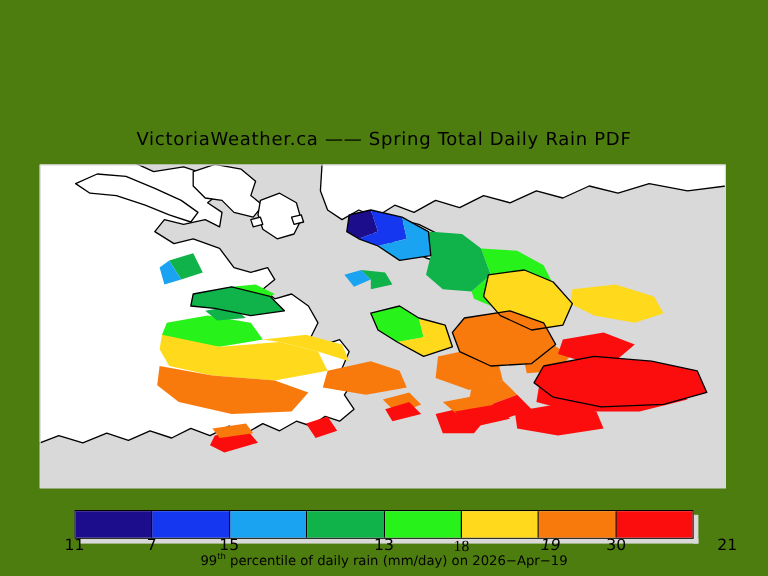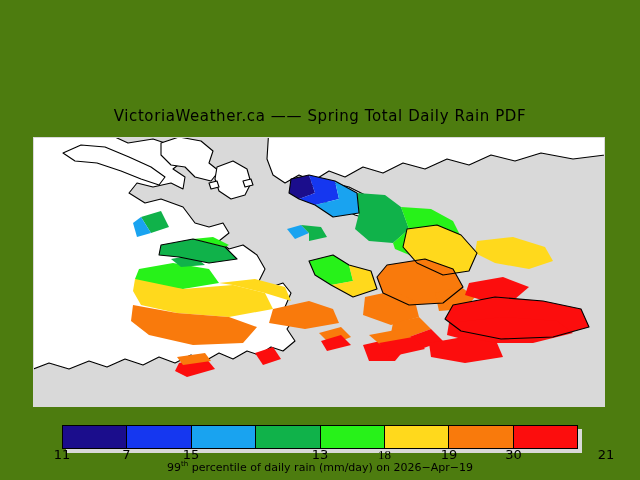--- a/index.html
+++ b/index.html
@@ -284,21 +284,21 @@
       </div>
   </div>
 
   <div class="cb-ticks" id="colorbar-ticks">
       <span class="cb-tick" style="left: 0px;">11</span>
       <span class="cb-tick" style="left: 64.5px;">7</span>
       <span class="cb-tick" style="left: 129px;">15</span>
       <span class="cb-tick" style="left: 193.5px; margin-top: 32px;">16</span>
       <span class="cb-tick" style="left: 258px;">13</span>
       <span class="cb-tick" style="left: 322.5px; font-family: Liberation Serif, serif;">18</span>
-      <span class="cb-tick" style="left: 387px;">19</span>
+      <span class="cb-tick" style="left: 397px; font-style: italic;">19</span>
       <span class="cb-tick" style="left: 451.5px;">30</span>
       <span class="cb-tick" style="left: 544px;">21</span>
     </div>
 
   <div class="cb-caption">
     <span>99</span><sup>th</sup><span> percentile of daily rain (mm/day) on 2026−Apr−19</span>
   </div>
 
 </div>
 

